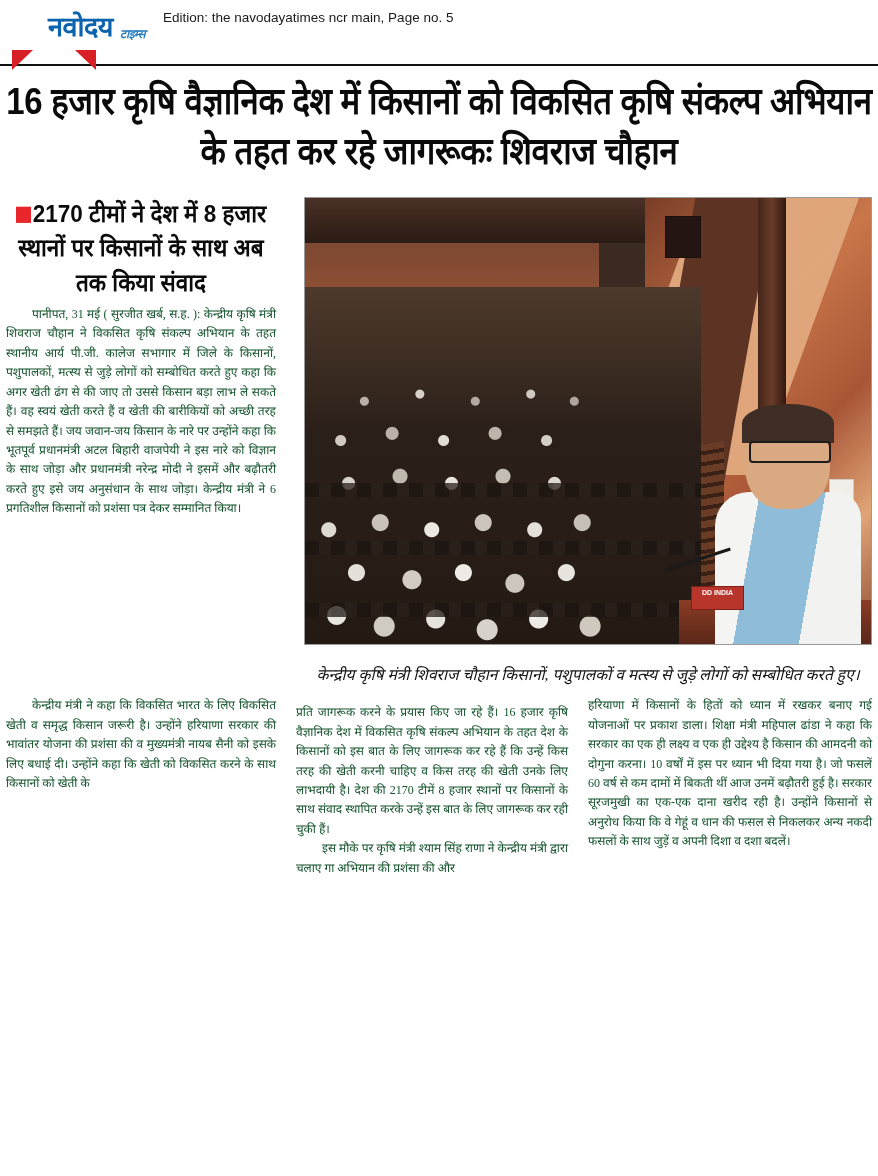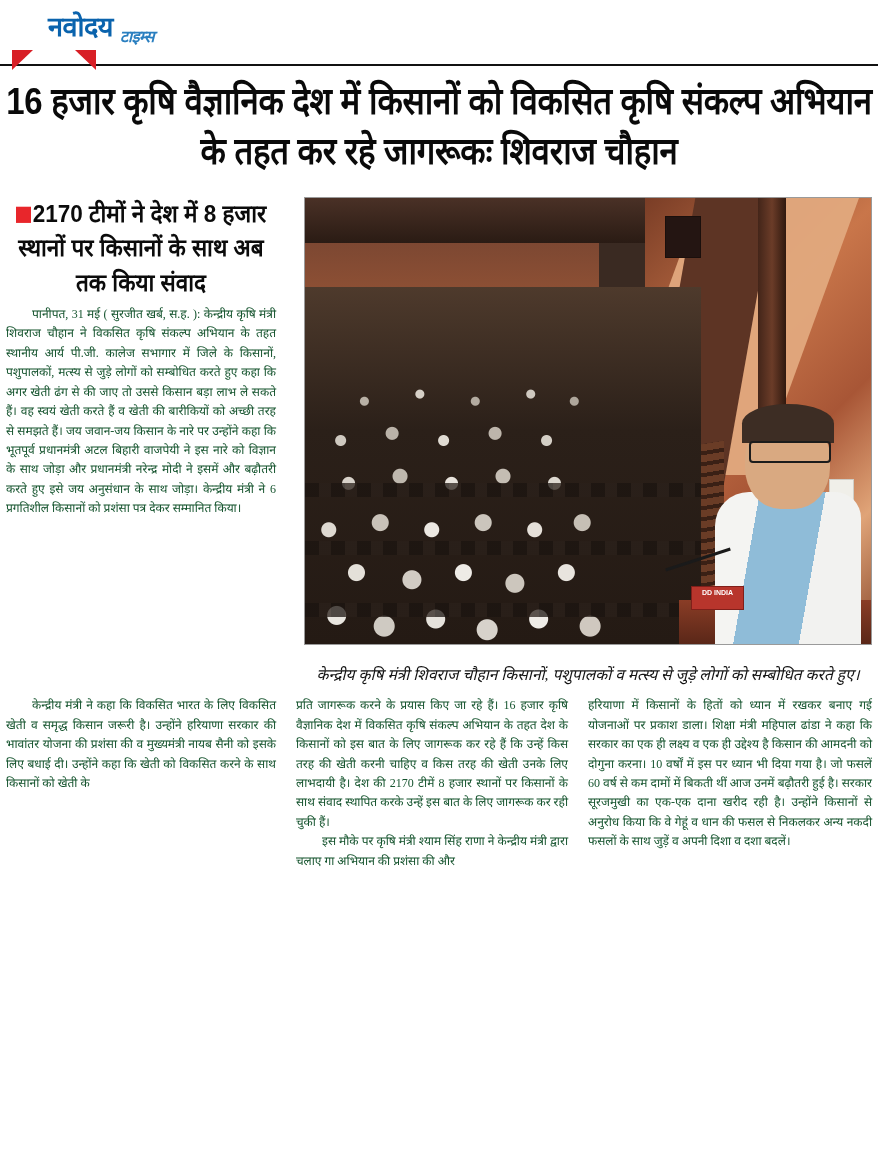--- a/index.html
+++ b/index.html
@@ -36,21 +36,21 @@
     letter-spacing: -0.5px;
     line-height: 1;
     position: absolute;
     left: 36px;
     top: 6px;
   }
   .logo-sub {
     font-family: "Liberation Sans", sans-serif;
     font-weight: bold;
     font-style: italic;
-    font-size: 16px;
+    font-size: 12px;
     color: #2a7fc0;
     position: absolute;
     left: 108px;
     top: 17px;
     letter-spacing: -0.5px;
   }
   .logo-flag {
     position: absolute;
     left: 0px;
     top: 42px;
@@ -303,33 +303,34 @@
   
   .lower-zone {
     display: flex;
     margin-top: 10px;
     align-items: flex-start;
   }
   .lz-col {
     box-sizing: border-box;
   }
   .lz-col.c1 { width: 278px; flex: 0 0 278px; padding-right: 8px; }
-  .lz-col.c2 { width: 292px; flex: 0 0 292px; padding: 0 8px 0 12px; }
+  .lz-col.c2 { width: 292px; flex: 0 0 292px; padding: 0 8px 0 12px; margin-top: 7px; }
   .lz-col.c3 { flex: 1 1 auto; padding-left: 12px; }
 </style>
 </head>
 <body>
 
 <div class="masthead">
   <div class="logo-wrap">
     <span class="logo-main">नवोदय</span>
     <span class="logo-sub">टाइम्स</span>
     <span class="logo-flag"></span>
   </div>
   <div class="edition-block">
+    <div>Edition: the navodayatimes ncr main, Page no. 5</div>
   </div>
 </div>
 <div class="rule-top"></div>
 
 <div class="headline">16 हजार कृषि वैज्ञानिक देश में किसानों को विकसित कृषि संकल्प अभियान के तहत कर रहे जागरूकः  शिवराज चौहान</div>
 
 <div class="page-body">
 
   <div class="top-zone">
 

